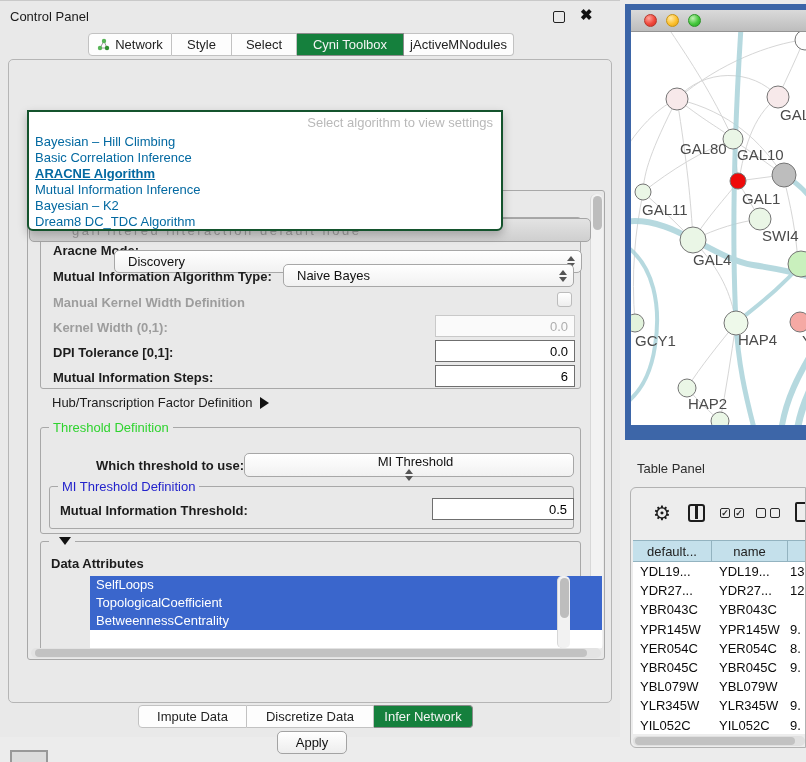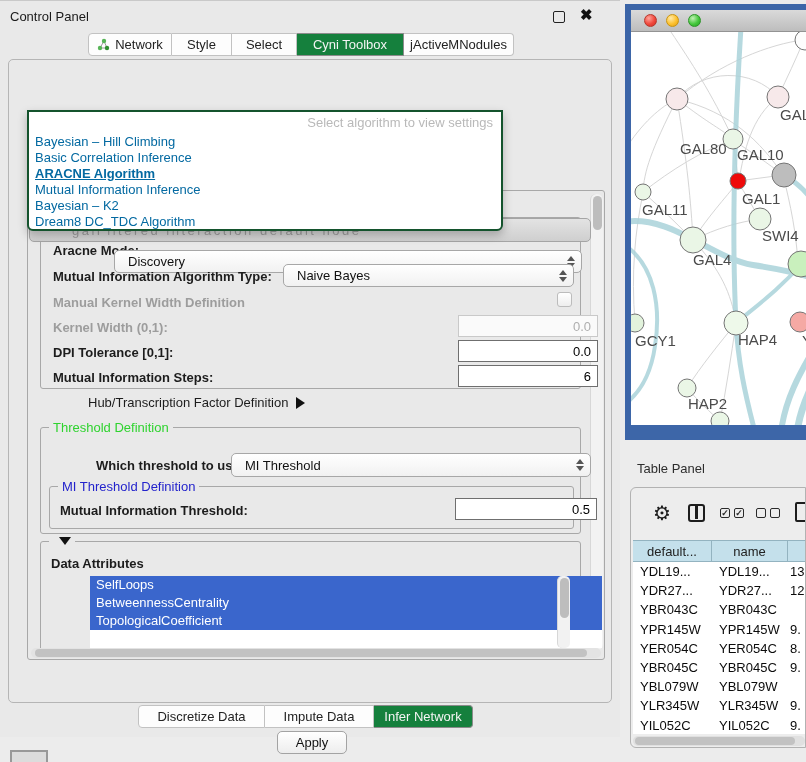--- a/index.html
+++ b/index.html
@@ -43,34 +43,34 @@
 
   
   .group { position:absolute; border:1px solid #a8a8a8; border-radius:3px; }
   .legend { position:absolute; top:-8px; left:8px; background:#e9e9e9; padding:0 4px;
      font-size:13px; white-space:nowrap; }
   .legend.blue { color:#2323cc; }
   .legend.green { color:#2fd32f; }
 
   .lbl { position:absolute; font-weight:bold; white-space:nowrap; }
   .lbl.gray { color:#9d9d9d; }
-  .plain { font-weight:normal;margin-left:36px; }
+  .plain { font-weight:normal; }
 
   .combo { position:absolute; height:23px; border:1px solid #a7a7a7; border-radius:5px;
      background:linear-gradient(#ffffff,#f1f1f1); display:flex; align-items:center; }
   .combo .val { padding-left:13px; flex:1; font-size:13px; color:#111; }
   .combo .stepper { width:20px; display:flex; flex-direction:column; align-items:center;
      justify-content:center; gap:2px; }
   .tri-up { width:0; height:0; border-left:4px solid transparent; border-right:4px solid transparent;
      border-bottom:5px solid #555; }
   .tri-dn { width:0; height:0; border-left:4px solid transparent; border-right:4px solid transparent;
      border-top:5px solid #555; }
 
   .field { position:absolute; height:22px; border:1px solid #6f6f6f; background:#fff;
-     text-align:right; padding:3px 6px 0 0; font-size:13px; color:#000;margin-left:23px; }
+     text-align:right; padding:3px 6px 0 0; font-size:13px; color:#000; }
   .field.disabled { border:1px solid #c9c9c9; background:#fafafa; color:#aeaeae; }
 
   .checkbox { position:absolute; width:15px; height:15px; border:1px solid #bcbcbc;
      border-radius:3px; background:linear-gradient(#ffffff,#eeeeee); }
 
   .arrow-right { display:inline-block; width:0; height:0; border-top:6px solid transparent;
      border-bottom:6px solid transparent; border-left:9px solid #111; vertical-align:-2px; margin-left:8px; }
   .arrow-down { display:inline-block; width:0; height:0; border-left:6px solid transparent;
      border-right:6px solid transparent; border-top:8px solid #111; vertical-align:1px; margin-left:6px; }
 
@@ -216,62 +216,62 @@
       </div>
 
       <div class="lbl plain" style="left:24px; top:204px;">
         <span>Hub/Transcription Factor Definition</span><span class="arrow-right"></span>
       </div>
 
       <div class="group" style="left:12px; top:236px; width:541px; height:107px;">
         <span class="legend green">Threshold Definition</span>
 
         <span class="lbl" style="left:55px; top:30px;">Which threshold to use:</span>
-        <div class="combo" style="left:190px; top:25px; width:360px; height:24px;">
+        <div class="combo" style="left:203px; top:25px; width:330px; height:24px;flex-direction:column;">
           <span class="val">MI Threshold</span>
           <span class="stepper">
               <span class="tri-up"></span>
               <span class="tri-dn"></span>
             </span>
         </div>
 
         <div class="group" style="left:8px; top:58px; width:525px; height:43px;">
           <span class="legend blue">MI Threshold Definition</span>
           <span class="lbl" style="left:10px; top:16px;">Mutual Information Threshold:</span>
           <div class="field" style="left:382px; top:11px; width:142px;">0.5</div>
         </div>
       </div>
 
       <div class="group" style="left:12px; top:350px; width:541px; height:110px;">
         <span class="legend"><span class="arrow-down"></span></span>
         <span class="lbl" style="left:10px; top:14px;">Data Attributes</span>
         <div class="attr-list" style="left:18px; top:34px; width:512px; height:72px;margin-left:31px;" id="attrList">
             <div class="attr-item">SelfLoops</div>
+            <div class="attr-item">TopologicalCoefficient</div>
             <div class="attr-item">BetweennessCentrality</div>
-            <div class="attr-item">TopologicalCoefficient</div>
           </div>
         <div class="vscroll" style="left:516px; top:34px; height:72px; border-radius:5px;">
           <div class="vthumb" style="top:2px; height:40px;"></div>
         </div>
       </div>
 
       <div class="hscroll" style="left:3px; top:457px; width:570px;">
         <div class="hthumb" style="left:4px; width:552px;"></div>
       </div>
     </div>
 
     <div class="apply-btn">Apply</div>
   </div>
 
   <div class="seg-bar" id="bottomTabs" style="left:138px; top:704px;">
+      <div class="seg" style="width: 109px;">
+        <span>Impute Data</span>
+      </div>
       <div class="seg" style="width: 127px;">
         <span>Discretize Data</span>
-      </div>
-      <div class="seg" style="width: 109px;">
-        <span>Impute Data</span>
       </div>
       <div class="seg sel" style="width: 99px;">
         <span>Infer Network</span>
       </div>
     </div>
 </section>
 
 <div class="net-frame">
   <div class="net-titlebar">
     <span class="light red"></span>

